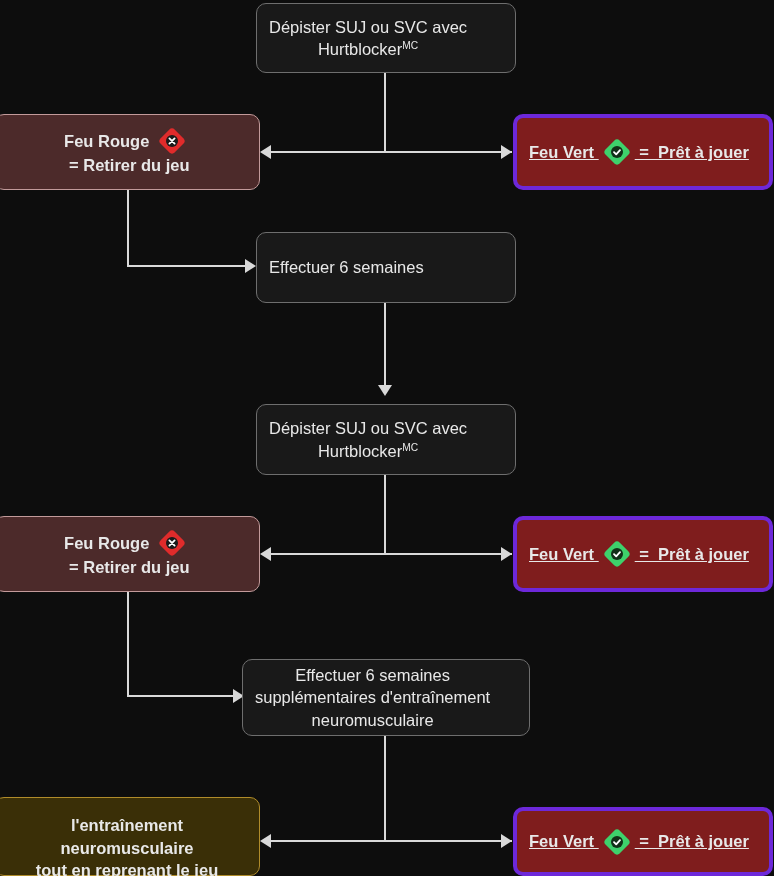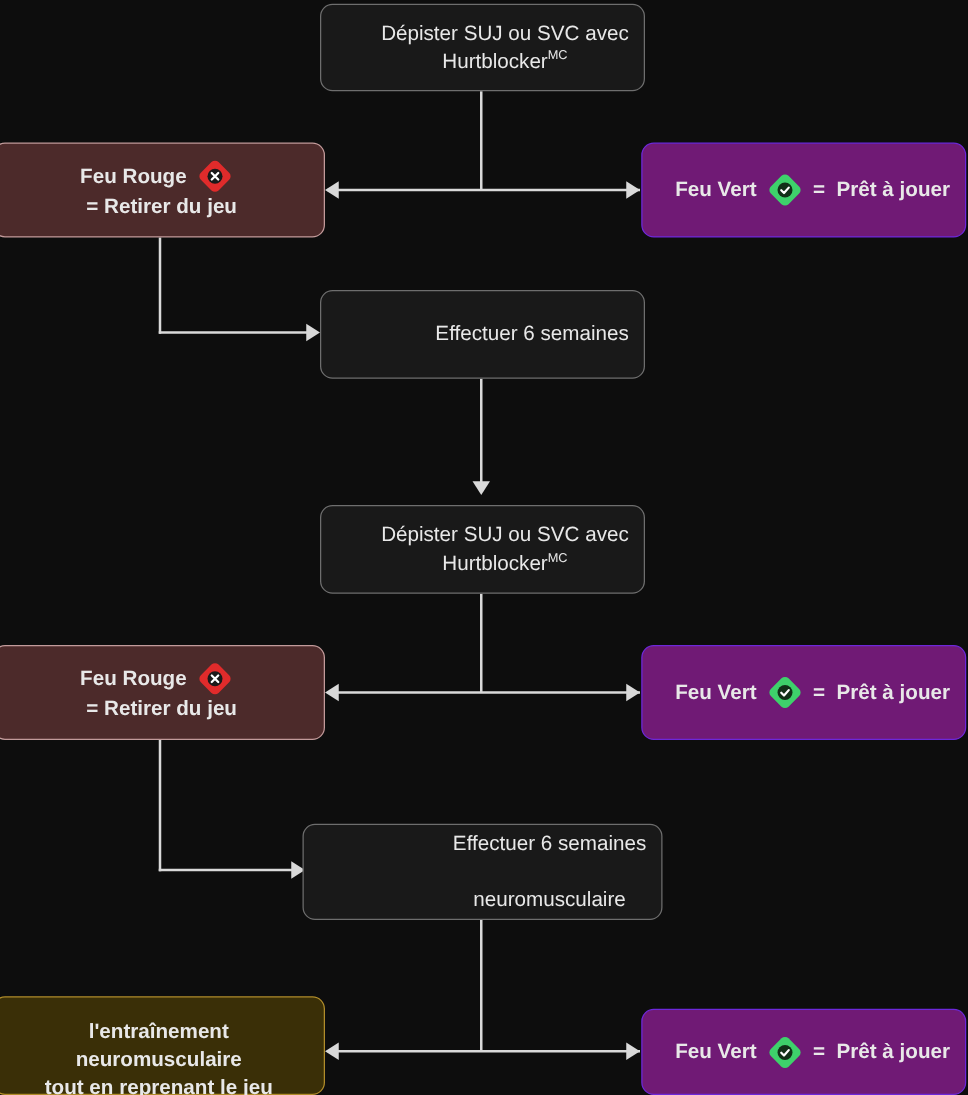--- a/index.html
+++ b/index.html
@@ -18,21 +18,21 @@
     overflow: hidden;
   }
 
   
   .node {
     position: absolute;
     box-sizing: border-box;
     border-radius: 10px;
     display: flex;
     align-items: center;
-    justify-content: flex-end;
+    justify-content: flex-start;
     text-align: center;
     color: #e8e8e8;
     font-size: 16.5px;
     line-height: 1.35;
     padding: 8px 12px;
   }
   .node .txt { display: block; }
 
   
   .node--process {
@@ -40,23 +40,24 @@
     border: 1px solid #6e6e6e;
   }
   
   .node--red {
     background: #4c2a2a;
     border: 1px solid #c29a9a;
     font-weight: 700;
   }
   
   .node--green {
-    background: #701a75;
-    border: 1px solid #6d28d9;
-    font-weight: 700;
+    background: #7f1d1d;
+    border: 4px solid #6d28d9;
+    font-weight: 700;
+    text-decoration: underline;
   }
   
   .node--amber {
     background: #3a2f07;
     border: 1px solid #b08c2a;
     font-weight: 700;
   }
 
   .node-inline {
     display: inline-flex;
@@ -239,21 +240,21 @@
           </svg>
         </span>
       </span>
       <span class="seg"> =  Prêt à jouer</span>
     </div>
   </div>
 
   <div class="node node--process" style="left:242px; top:659px; width:288px; height:77px;">
     <div class="txt">
       <span>Effectuer 6 semaines</span><br>
-      <br>
+      <span>supplémentaires d'entraînement</span><br>
       <span>neuromusculaire</span>
     </div>
   </div>
 
   <div class="node node--amber" style="left:-6px; top:797px; width:266px; height:79px;">
     <div class="txt">
       <br>
       <span>l'entraînement neuromusculaire</span><br>
       <span>tout en reprenant le jeu</span>
     </div>

